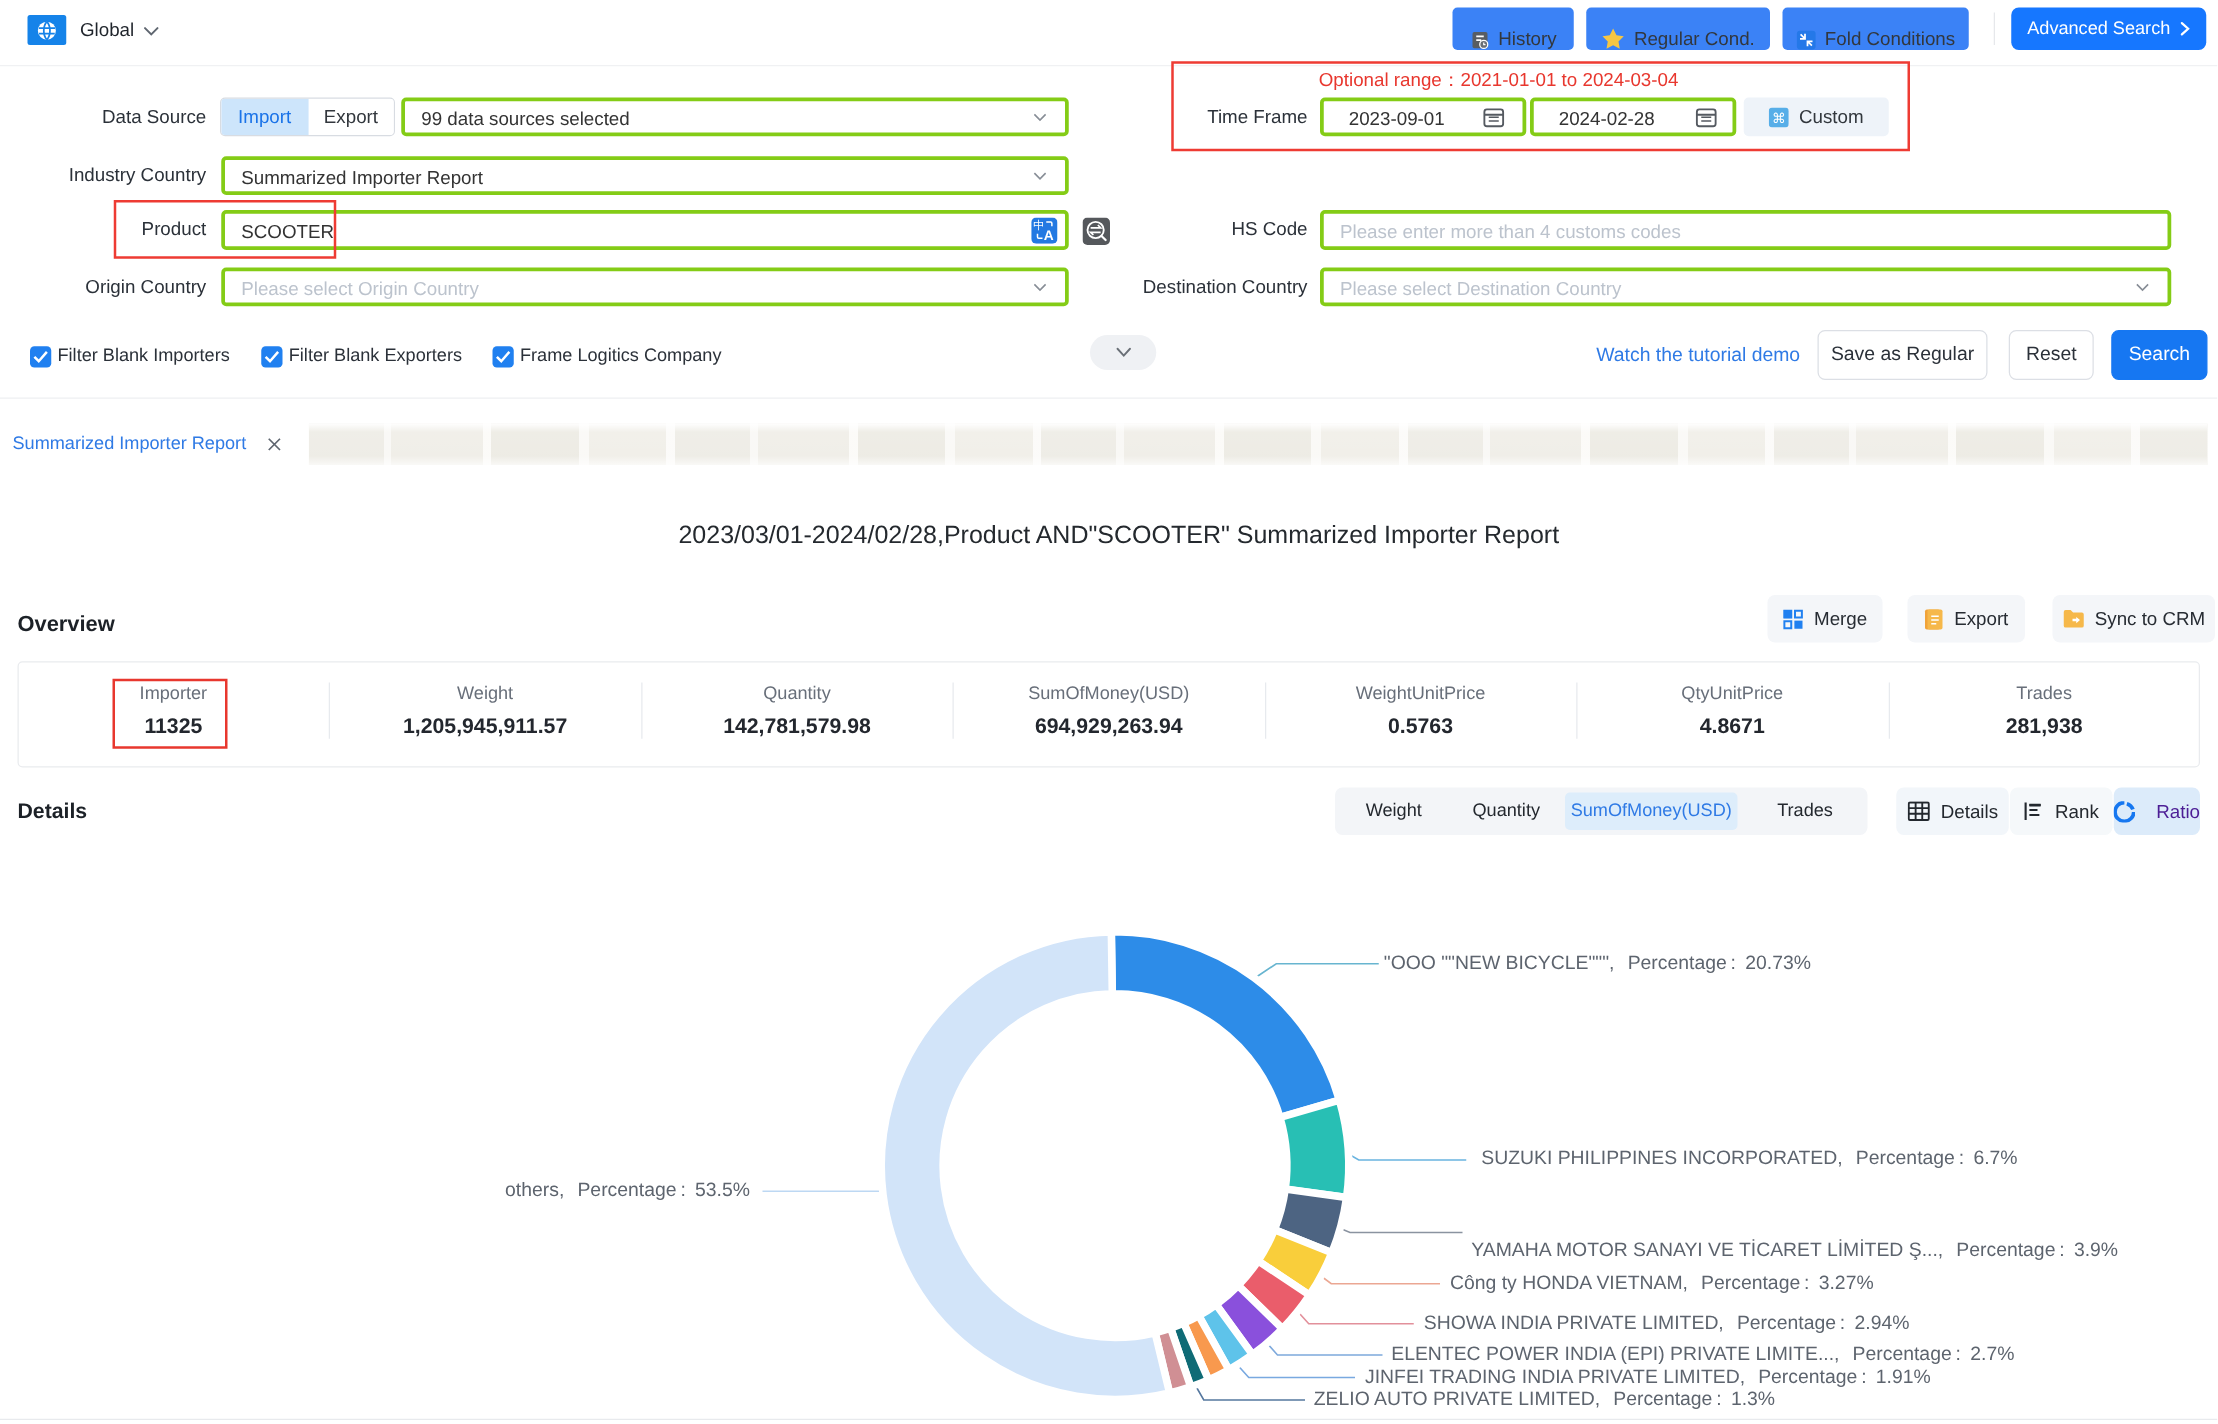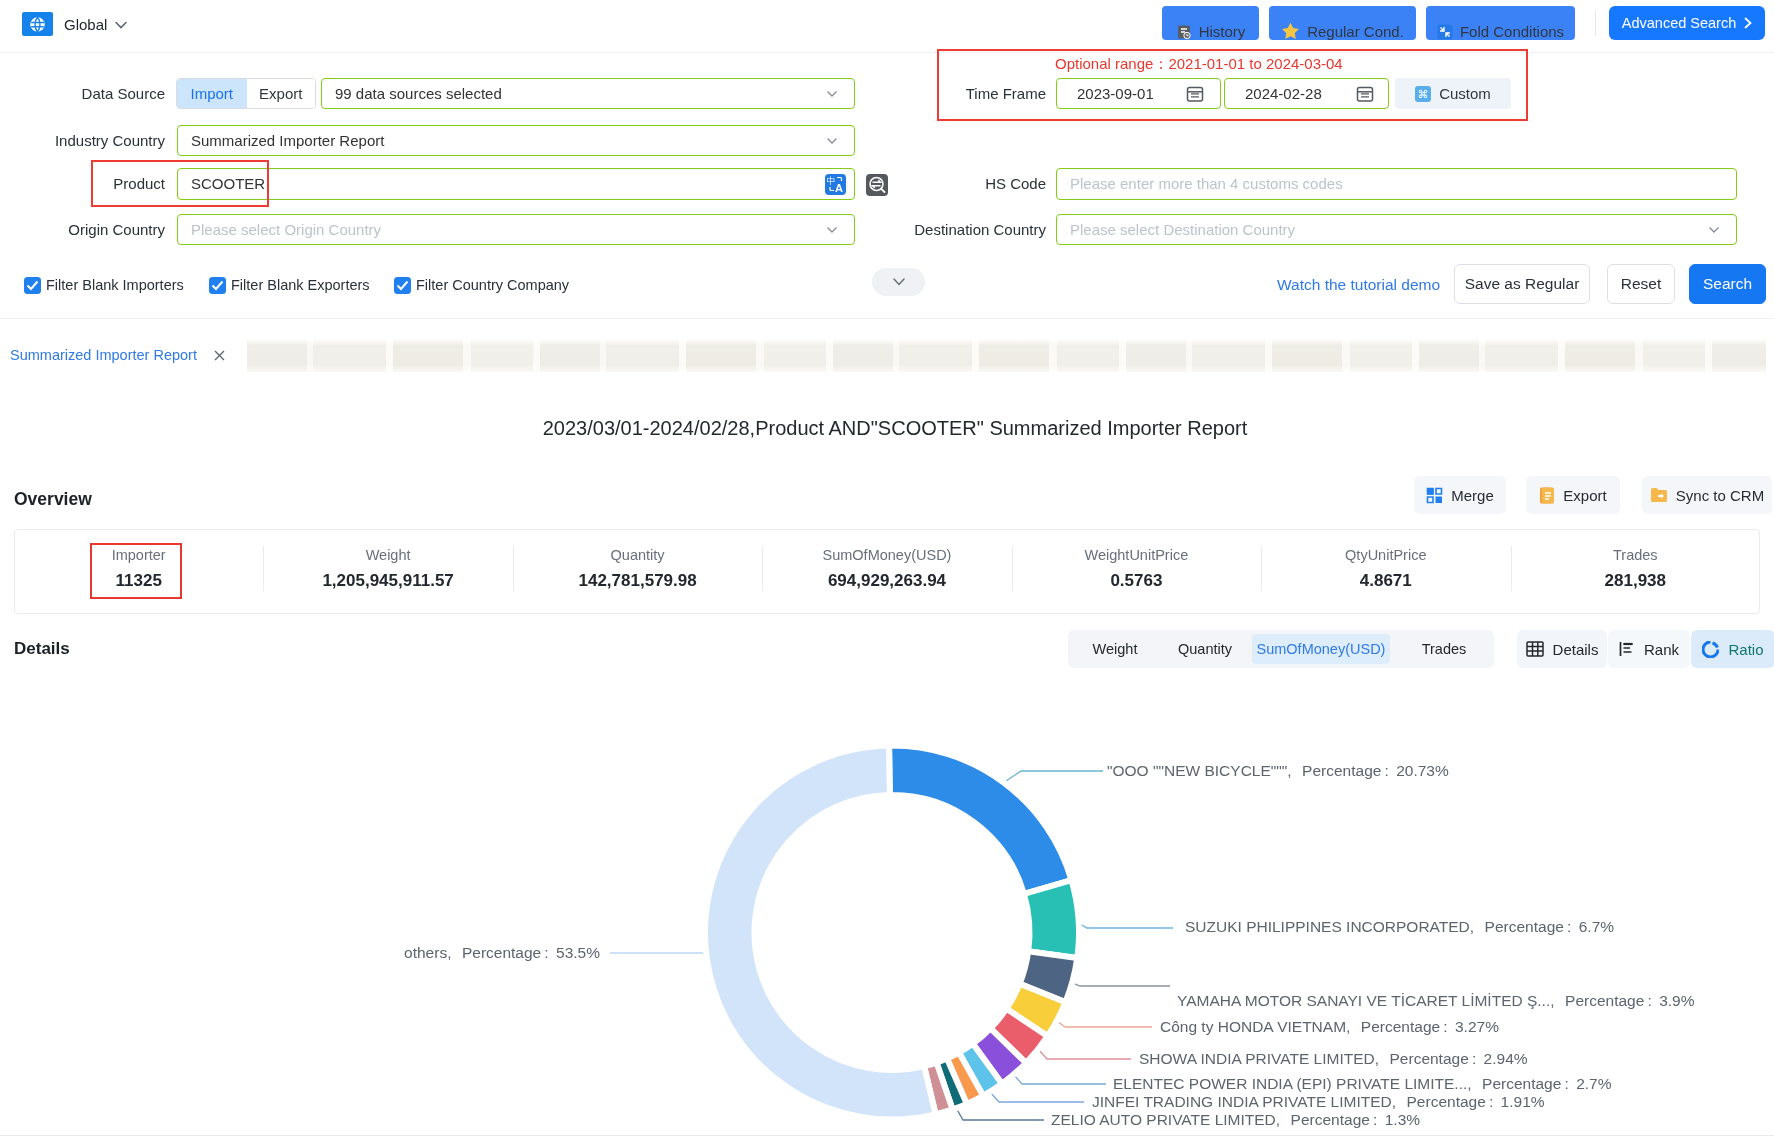--- a/index.html
+++ b/index.html
@@ -1,20 +1,20 @@
 <!DOCTYPE html>
 <html><head>
 <meta charset="utf-8">
 <style>
 * { margin:0; padding:0; box-sizing:border-box; }
 html,body { width:1774px; height:1139px; background:#fff; font-family:"Liberation Sans", sans-serif; overflow:hidden; }
 .abs { position:absolute; }
 .page { position:relative; width:1774px; height:1139px; }
 .lbl { position:absolute; font-size:15px; color:#2b3139; text-align:right; line-height:31px; }
-.inp { position:absolute; border:1px solid #84cc16; border-radius:4px; background:#fff; font-size:15px; color:#333; line-height:29px; padding-left:13px; }
+.inp { position:absolute; border:3px solid #84cc16; border-radius:4px; background:#fff; font-size:15px; color:#333; line-height:29px; padding-left:13px; }
 .ph { color:#bcc3cd; }
 .chev { position:absolute; width:12px; height:12px; }
 .hbtn { position:absolute; height:34px; top:6px; background:#3b82f6; border-radius:4px; display:flex; align-items:flex-end; justify-content:center; gap:7px; font-size:15px; color:#32373d; }
 .cbx { position:absolute; width:17px; height:17px; background:#2080f0; border-radius:3.5px; top:277px; }
 .cbx svg { position:absolute; left:2px; top:3px; }
 .cblbl { position:absolute; top:277px; font-size:14.5px; color:#2b3139; line-height:17px; }
 .btn { position:absolute; top:264px; height:40px; border-radius:6px; background:#fff; border:1px solid #dcdfe5; font-size:15.5px; color:#2b3139; display:flex; align-items:center; justify-content:center; }
 .ovbtn { position:absolute; top:476px; height:38px; border-radius:6px; background:#f4f6f9; display:flex; align-items:center; justify-content:center; gap:8px; font-size:15px; color:#272c33; }
 .col { position:absolute; top:545px; height:46px; text-align:center; }
 .col .t { font-size:14.5px; color:#686f7a; line-height:16px; margin-top:2px; }
@@ -153,21 +153,21 @@
       <svg width="13" height="11" viewBox="0 0 13 11">
         <path d="M1.5 5.5 L5 9 L11.5 1.5" stroke="#fff" stroke-width="2" fill="none"></path>
       </svg>
     </div>
   <div class="cblbl" style="left:231px;">Filter Blank Exporters</div>
   <div class="cbx" style="left:394px;">
       <svg width="13" height="11" viewBox="0 0 13 11">
         <path d="M1.5 5.5 L5 9 L11.5 1.5" stroke="#fff" stroke-width="2" fill="none"></path>
       </svg>
     </div>
-  <div class="cblbl" style="left:416px;">Filter Country Company</div>
+  <div class="cblbl" style="left:416px;">Frame Logitics Company</div>
 
   <div class="abs" style="left:872px;top:268px;width:53px;height:28px;background:#eff1f4;border-radius:14px;">
     <svg style="position:absolute;left:20px;top:9px;" width="14" height="10" viewBox="0 0 14 10">
         <path d="M2 2 L7 7.5 L12 2" stroke="#6a7077" stroke-width="1.5" fill="none" stroke-linecap="round"></path>
       </svg>
   </div>
 
   <div class="abs" style="left:1277px;top:276px;font-size:15.5px;color:#2f7ae5;">Watch the tutorial demo</div>
   <div class="btn" style="left:1454px;width:136px;">Save as Regular</div>
   <div class="btn" style="left:1607px;width:68px;">Reset</div>
@@ -263,21 +263,21 @@
       </svg>
     <span>Details</span>
   </div>
   <div class="seg2" style="left:1608px;width:82px;background:#f5f8fa;">
     <svg width="16" height="16" viewBox="0 0 16 16">
         <path d="M1.5 1 v14 M4.5 3 h9 M4.5 7 h6.5 M4.5 11 h8" stroke="#23282e" stroke-width="1.7"></path>
         <path d="M4.5 3 h9" stroke="#23282e" stroke-width="2.2"></path>
       </svg>
     <span>Rank</span>
   </div>
-  <div class="seg2" style="left:1691px;width:84px;background:#dcebfa;color:#0f766e;">
+  <div class="seg2" style="left:1691px;width:69px;background:#dcebfa;color:#4c1d95;justify-content:space-between;">
     <svg width="17" height="17" viewBox="0 0 17 17">
         <path d="M8.5 1 A7.5 7.5 0 1 0 16 8.5" stroke="#1677f0" stroke-width="3" fill="none"></path>
         <path d="M10.5 2 A7.5 7.5 0 0 1 15.4 6.5" stroke="#1677f0" stroke-width="3" fill="none"></path>
       </svg>
     <span>Ratio</span>
   </div>
 
   <div style="position:absolute;left:0;top:690px;width:1774px;height:449px;">
 <svg width="1774" height="449" viewBox="0 0 1774 449" style="position:absolute;left:0;top:0;">
 <polyline points="1006,91.0 1021,81.0 1103,81.0" stroke="#68b5d0" stroke-width="1.3" fill="none"></polyline>

